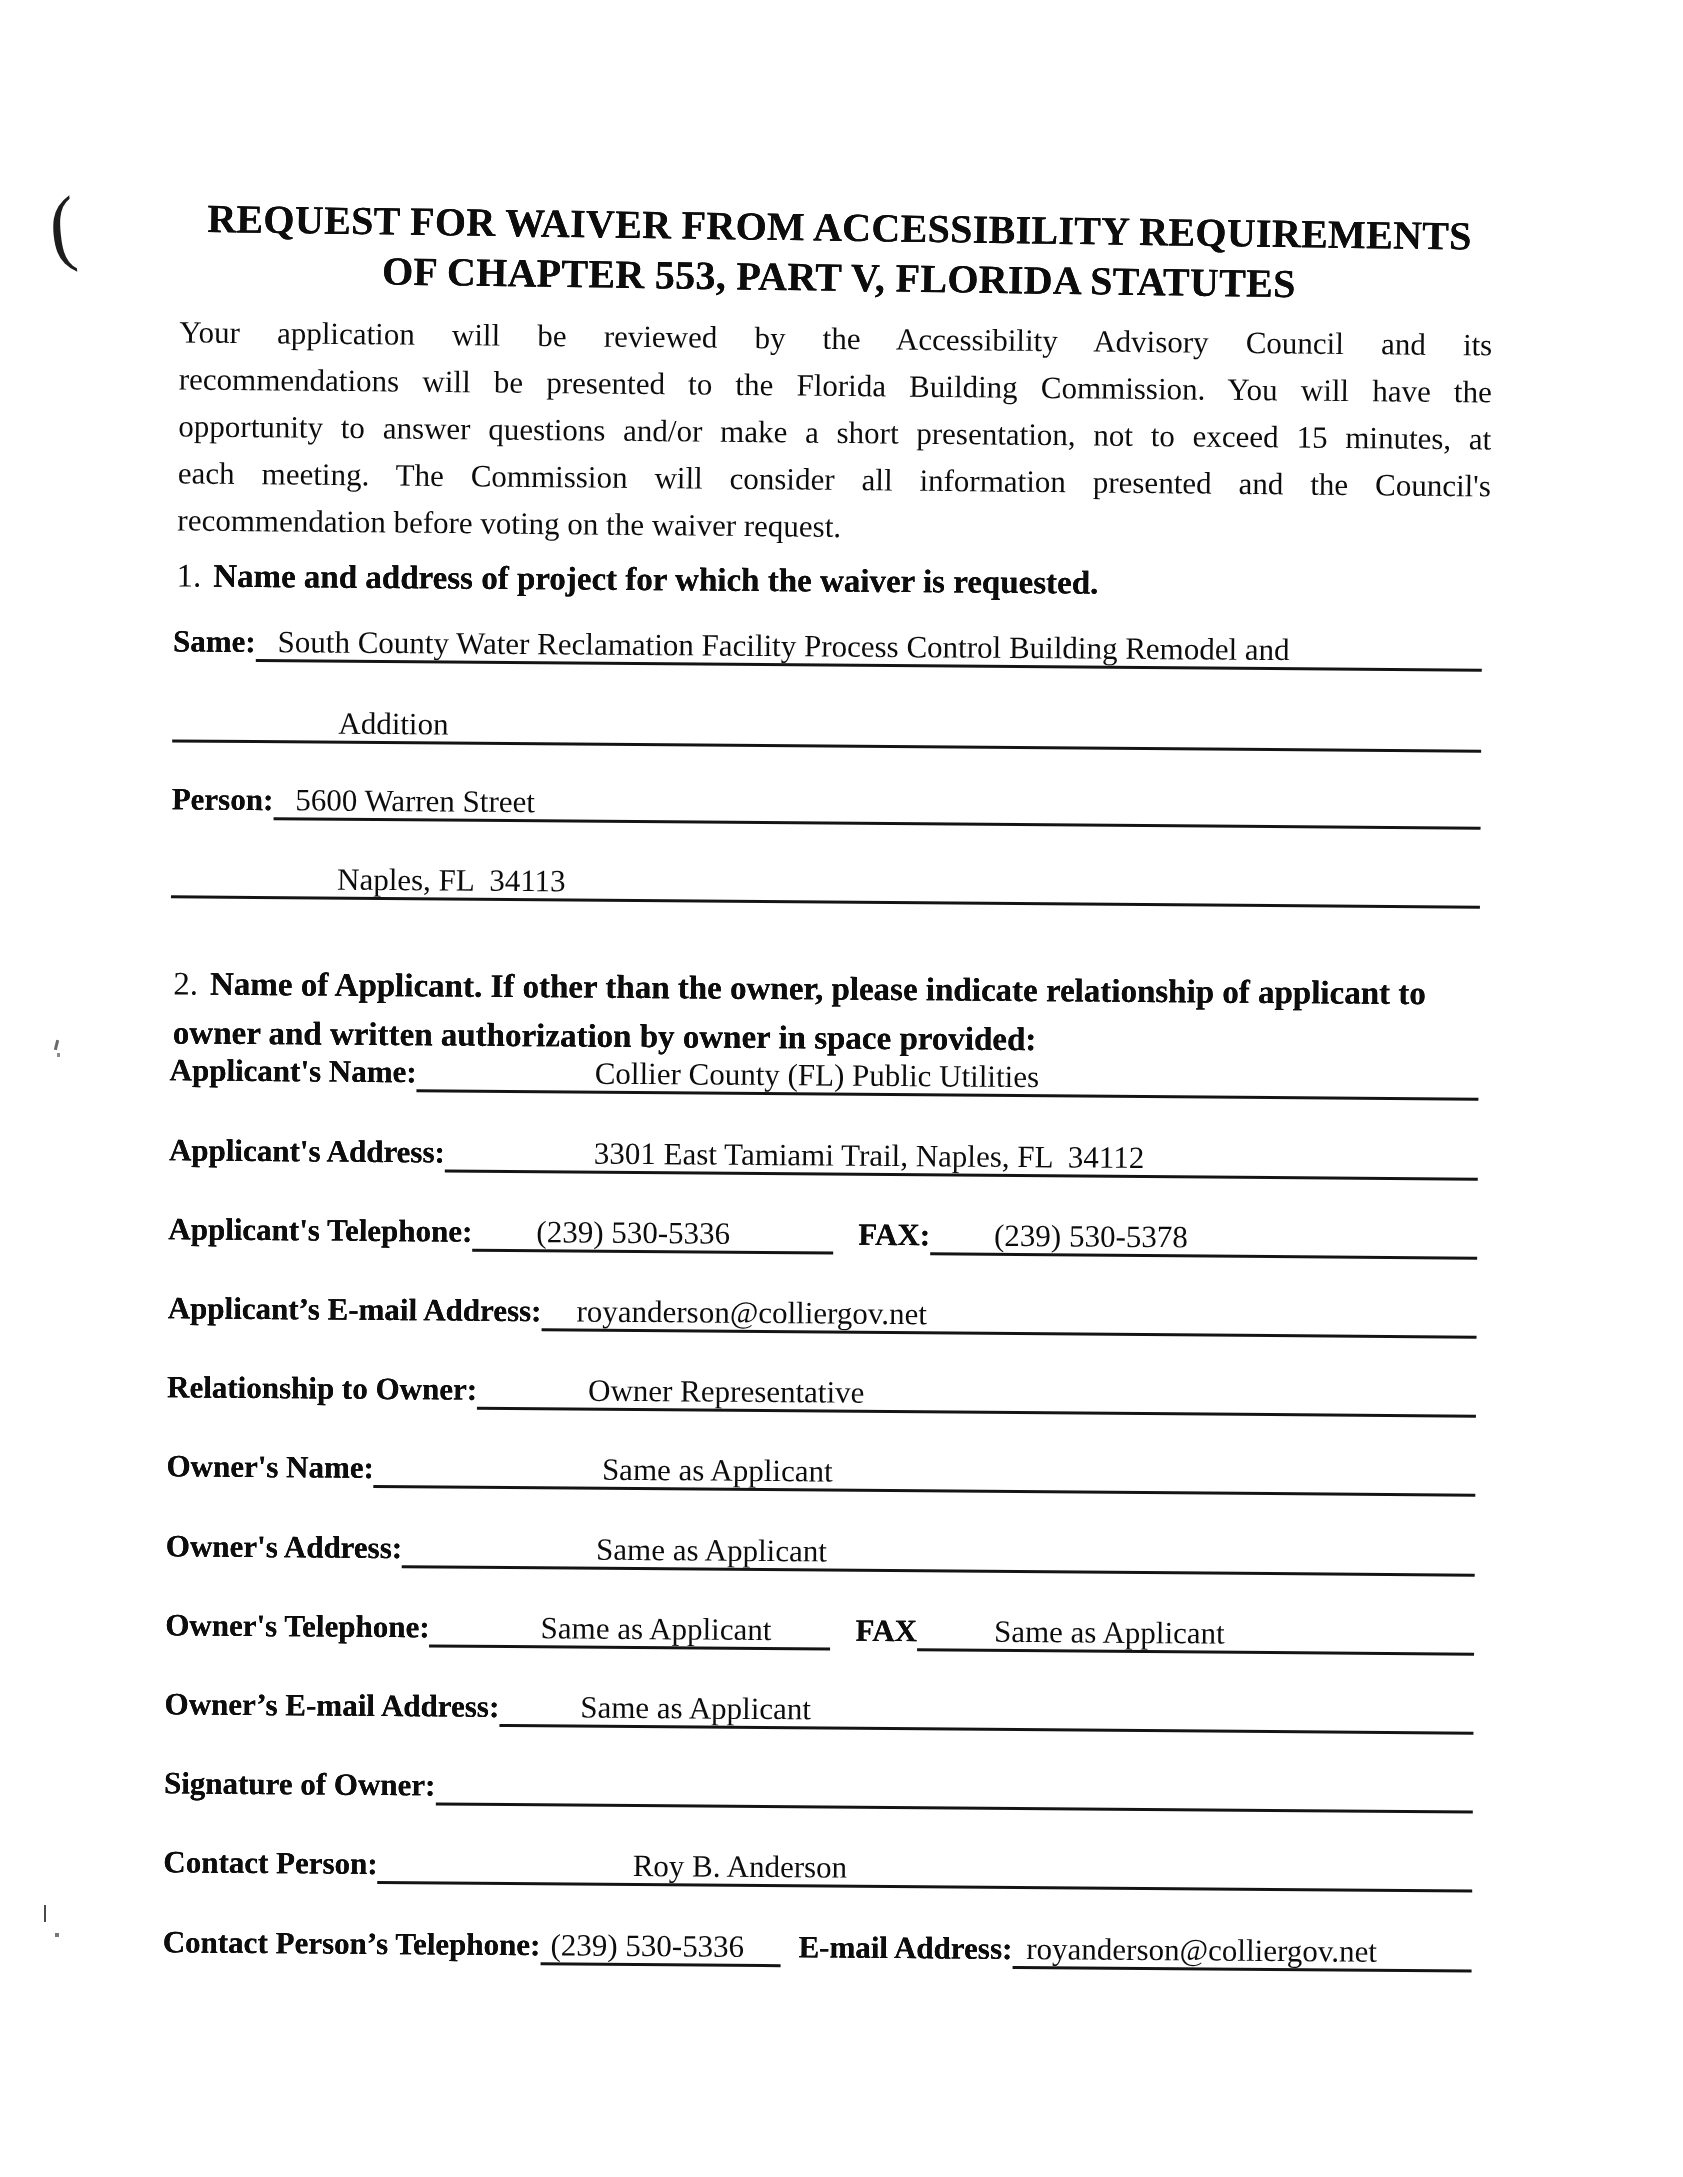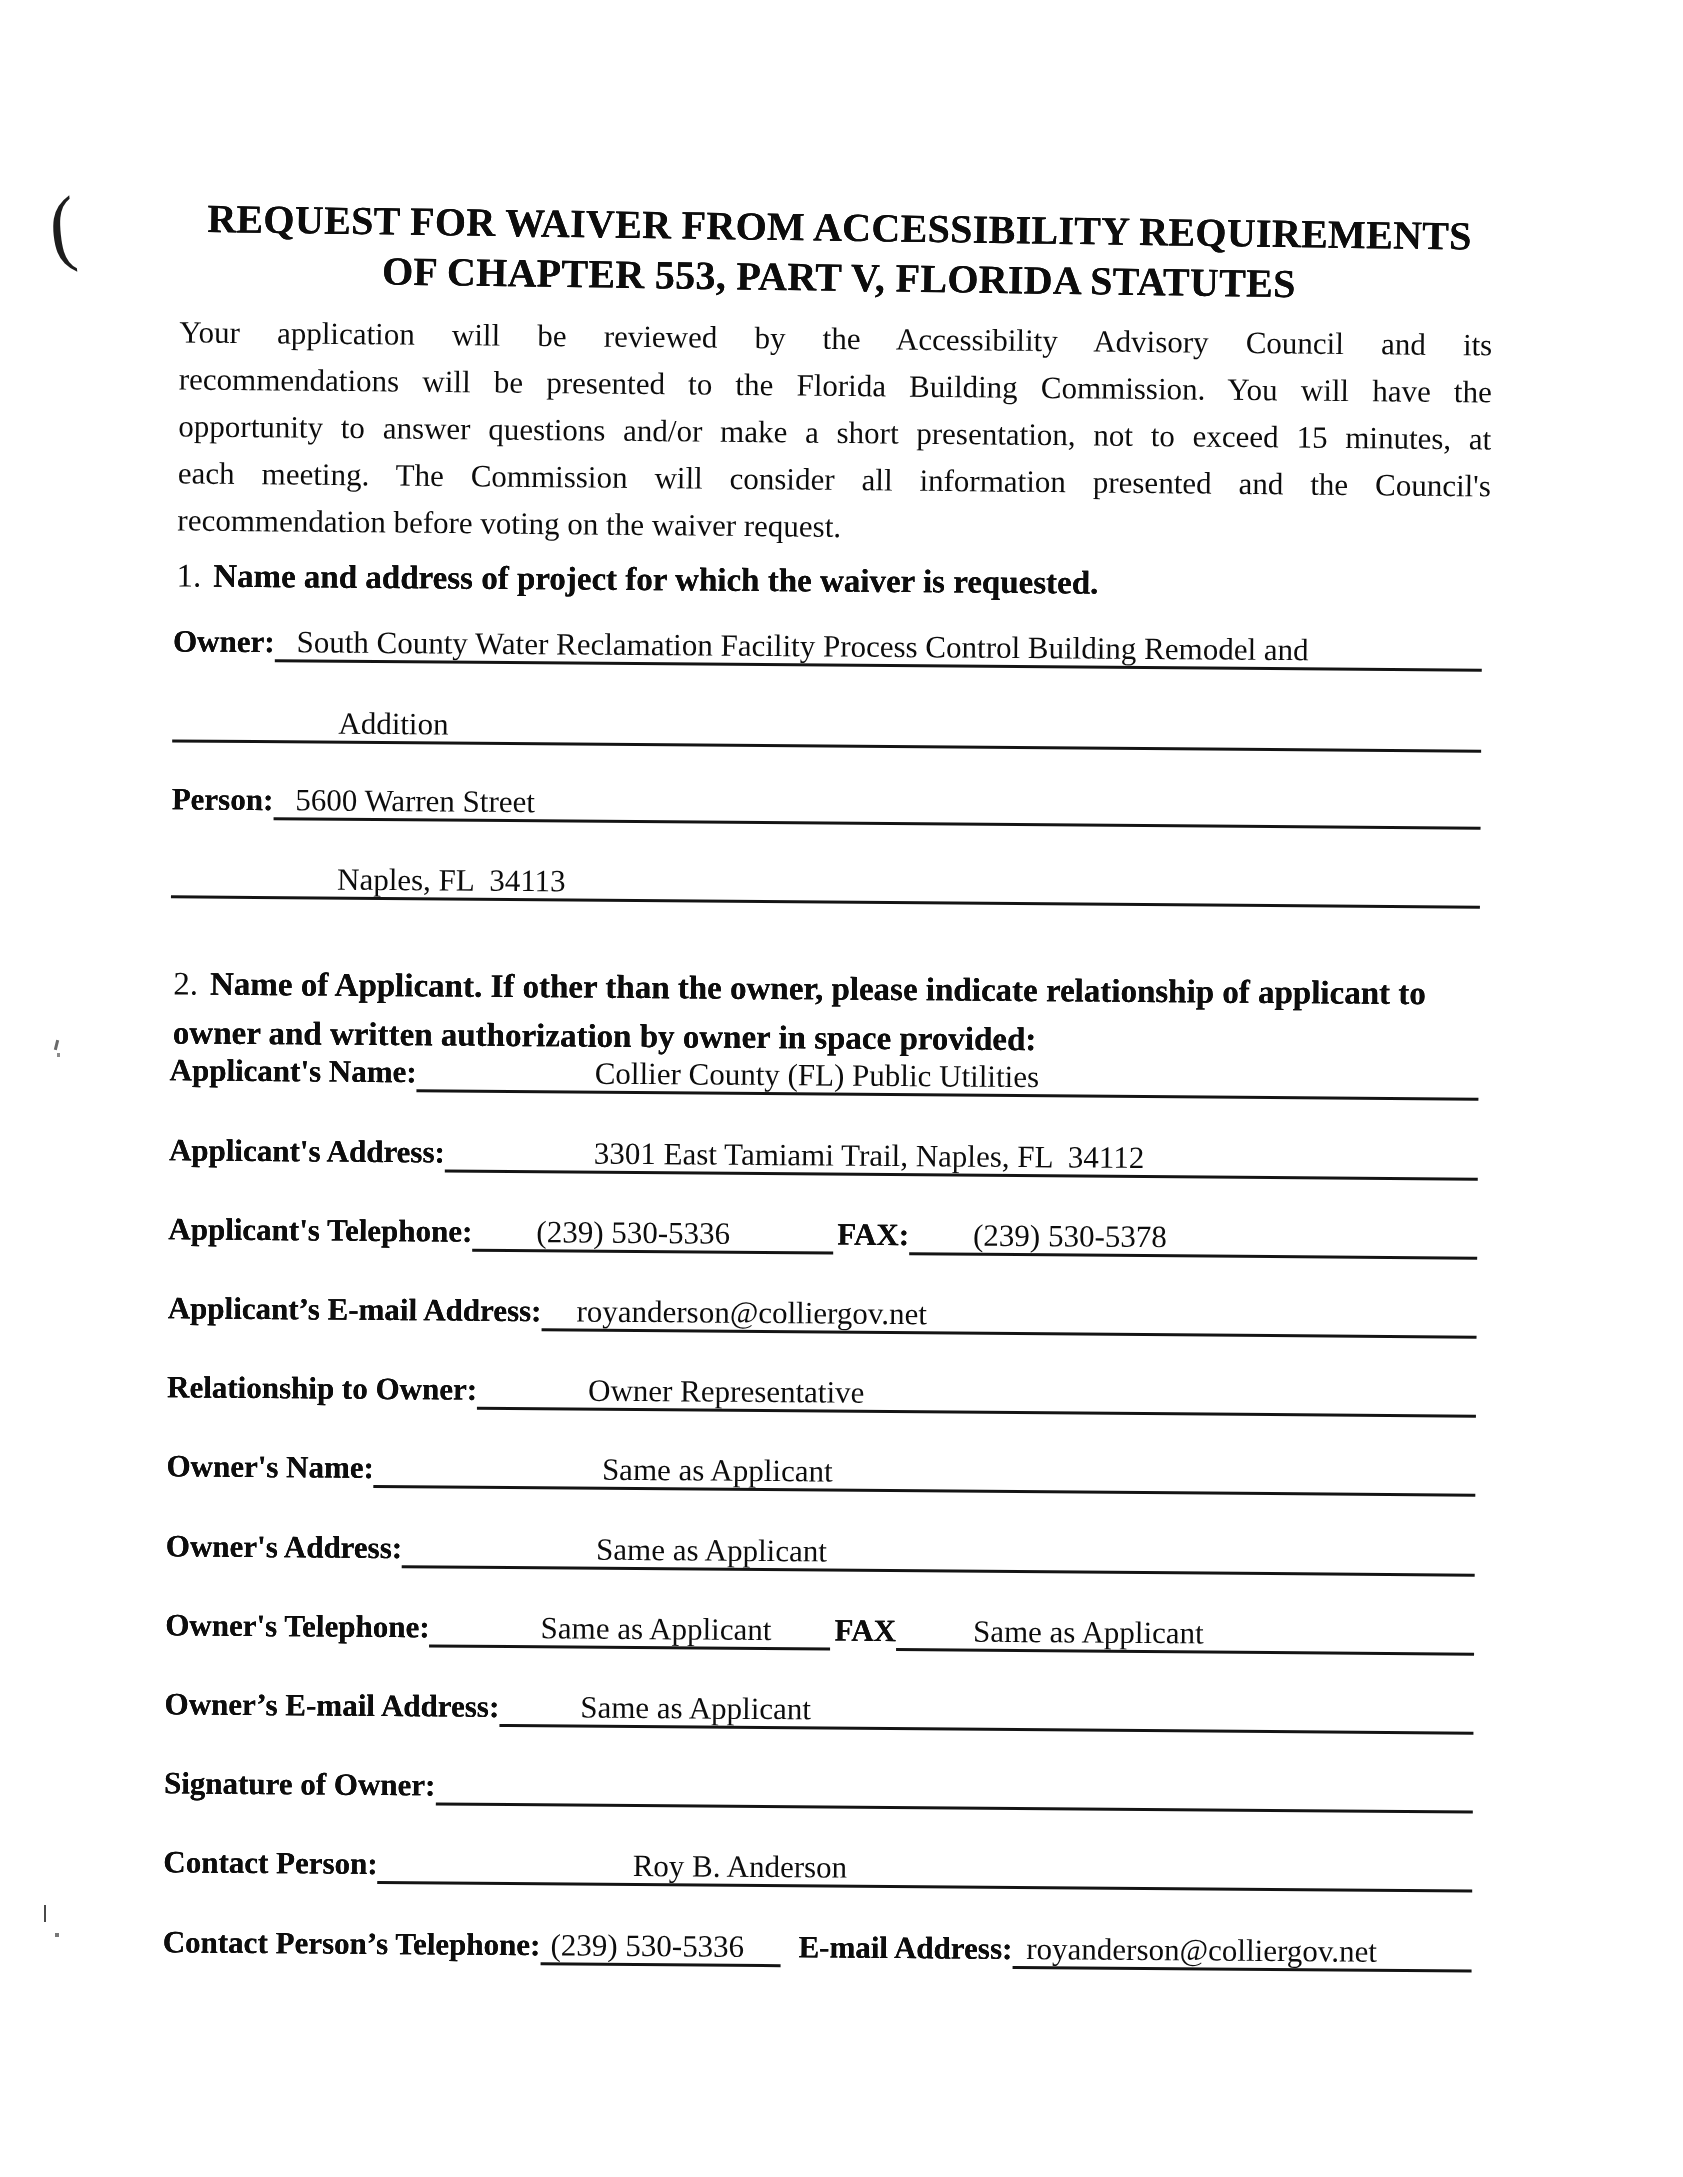--- a/index.html
+++ b/index.html
@@ -76,21 +76,21 @@
   .uline {
     flex: 1 1 auto;
     border-bottom: 3px solid #141414;
     overflow: hidden;
   }
   .uline .val {
     display: block;
     white-space: pre;
     line-height: 40px;
   }
-  .midlbl { margin-left: 4px; }
+  .midlbl { margin-left: 25px; }
   
   .paren-mark {
     position: absolute;
     left: 48px; top: 184px;
     font-size: 85px;
     line-height: 85px;
     font-weight: normal;
     color: #1d1d1d;
     transform: rotate(-6deg) scaleX(0.9);
   }
@@ -124,21 +124,21 @@
       <div class="jl">opportunity to answer questions and/or make a short presentation, not to exceed 15 minutes, at</div>
       <div class="jl">each meeting. The Commission will consider all information presented and the Council's</div>
       <div class="last">recommendation before voting on the waiver request.</div>
     </div>
 
     <div class="sechead" style="top:550px">
       <span class="hnum">1.</span><span class="hb">Name and address of project for which the waiver is requested.</span>
     </div>
 
     <div class="frow" style="top:620px">
-      <span class="lbl">Owner:</span>
+      <span class="lbl">Same:</span>
       <span class="uline">
           <span class="val" style="padding-left:22px">South County Water Reclamation Facility Process Control Building Remodel and</span>
         </span>
     </div>
     <div class="frow" style="top:701px">
       <span class="uline">
           <span class="val" style="padding-left:166px">Addition</span>
         </span>
     </div>
 

